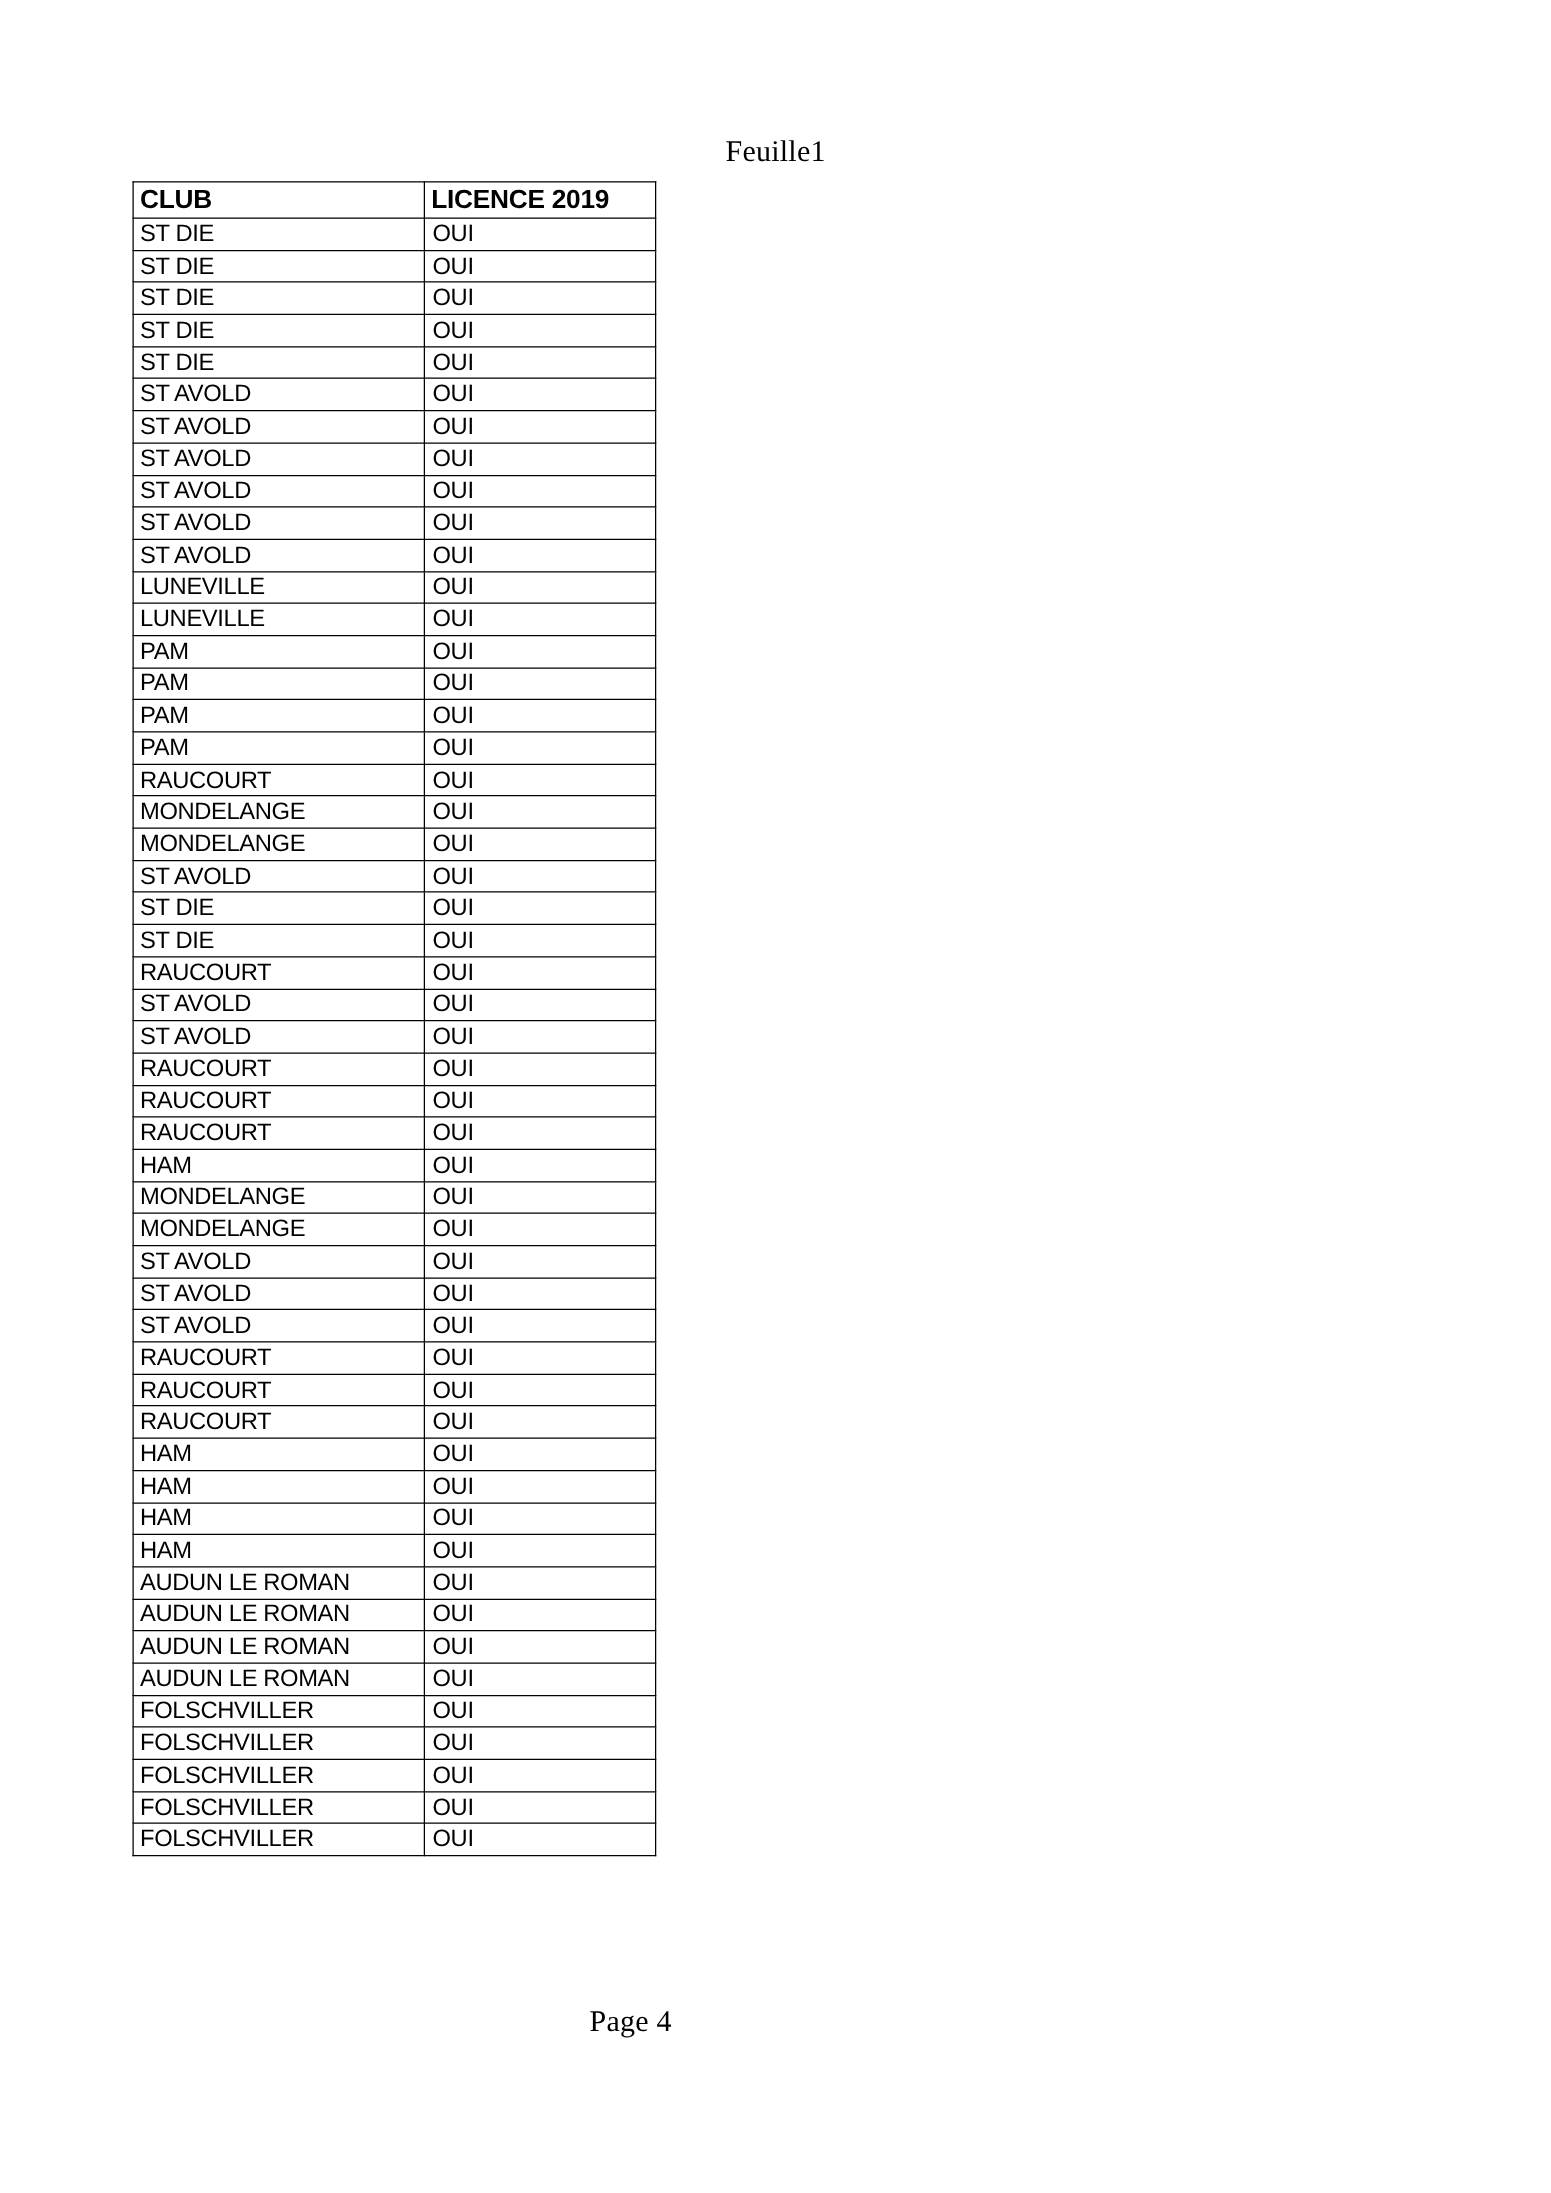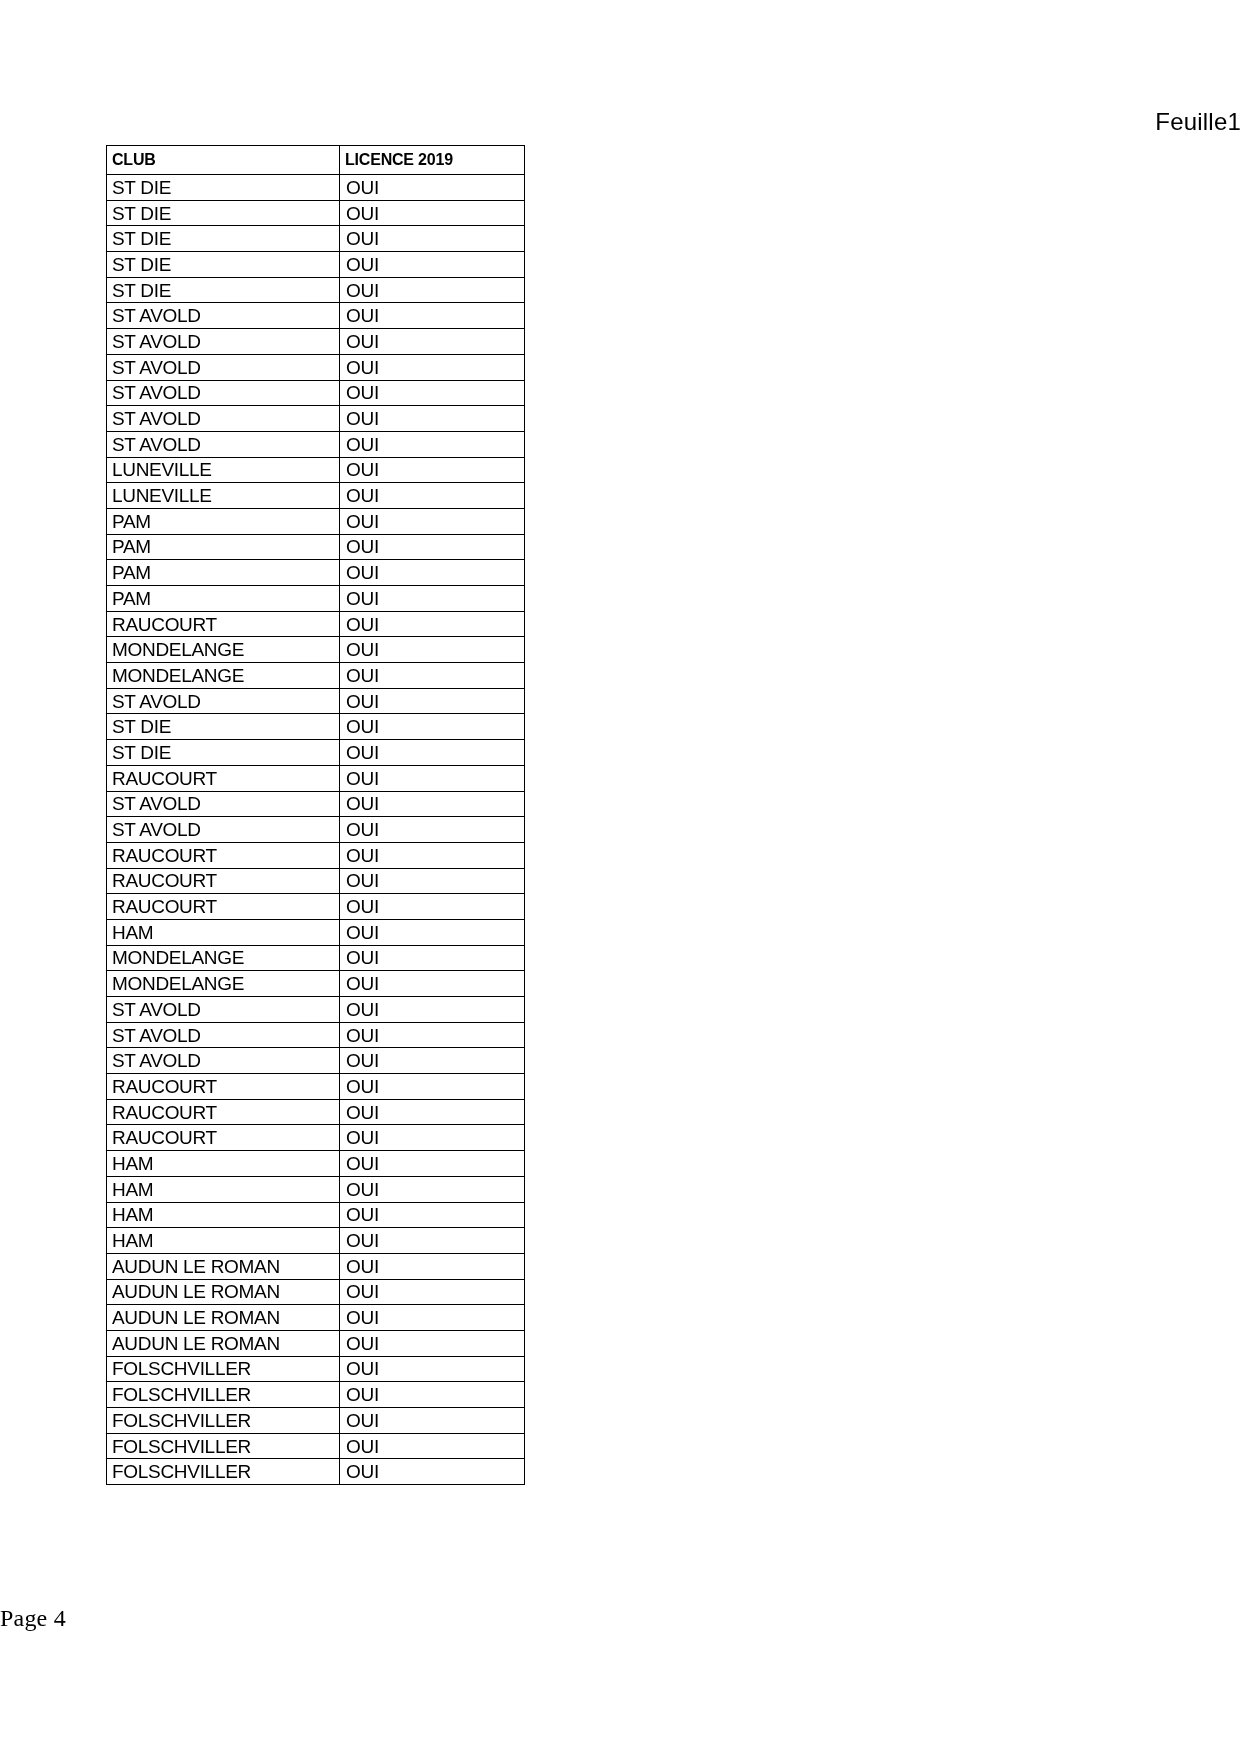--- a/index.html
+++ b/index.html
@@ -22,34 +22,34 @@
     width: 1241px;
     height: 1754px;
     background: #ffffff;
   }
 
   .sheet-header {
     position: absolute;
     top: 108px;
     left: 0;
     width: 1241px;
-    text-align: right;
-    font-family: Liberation Sans, sans-serif;
+    text-align: center;
+    font-family: Liberation Serif, serif;
     font-size: 24px;
     line-height: 28px;
     color: #000000;
     letter-spacing: 0.2px;
   }
 
   .page-footer {
     position: absolute;
     top: 1604px;
     left: 0;
     width: 1009px;
-    text-align: left;
+    text-align: center;
     font-family: "Liberation Serif", serif;
     font-size: 24px;
     line-height: 28px;
     color: #000000;
     letter-spacing: 0.2px;
   }
 
   .table-wrap {
     position: absolute;
     left: 106px;
@@ -75,21 +75,21 @@
     text-align: left;
     vertical-align: middle;
     white-space: nowrap;
     overflow: hidden;
     color: #000000;
     background: #ffffff;
   }
 
   table.club-table thead th {
     height: 28px;
-    font-size: 16px;
+    font-size: 21px;
     font-weight: bold;
     line-height: 26px;
     letter-spacing: -0.2px;
   }
 
   table.club-table tbody td {
     height: 24.7px;
     font-size: 19px;
     font-weight: normal;
     line-height: 23px;

